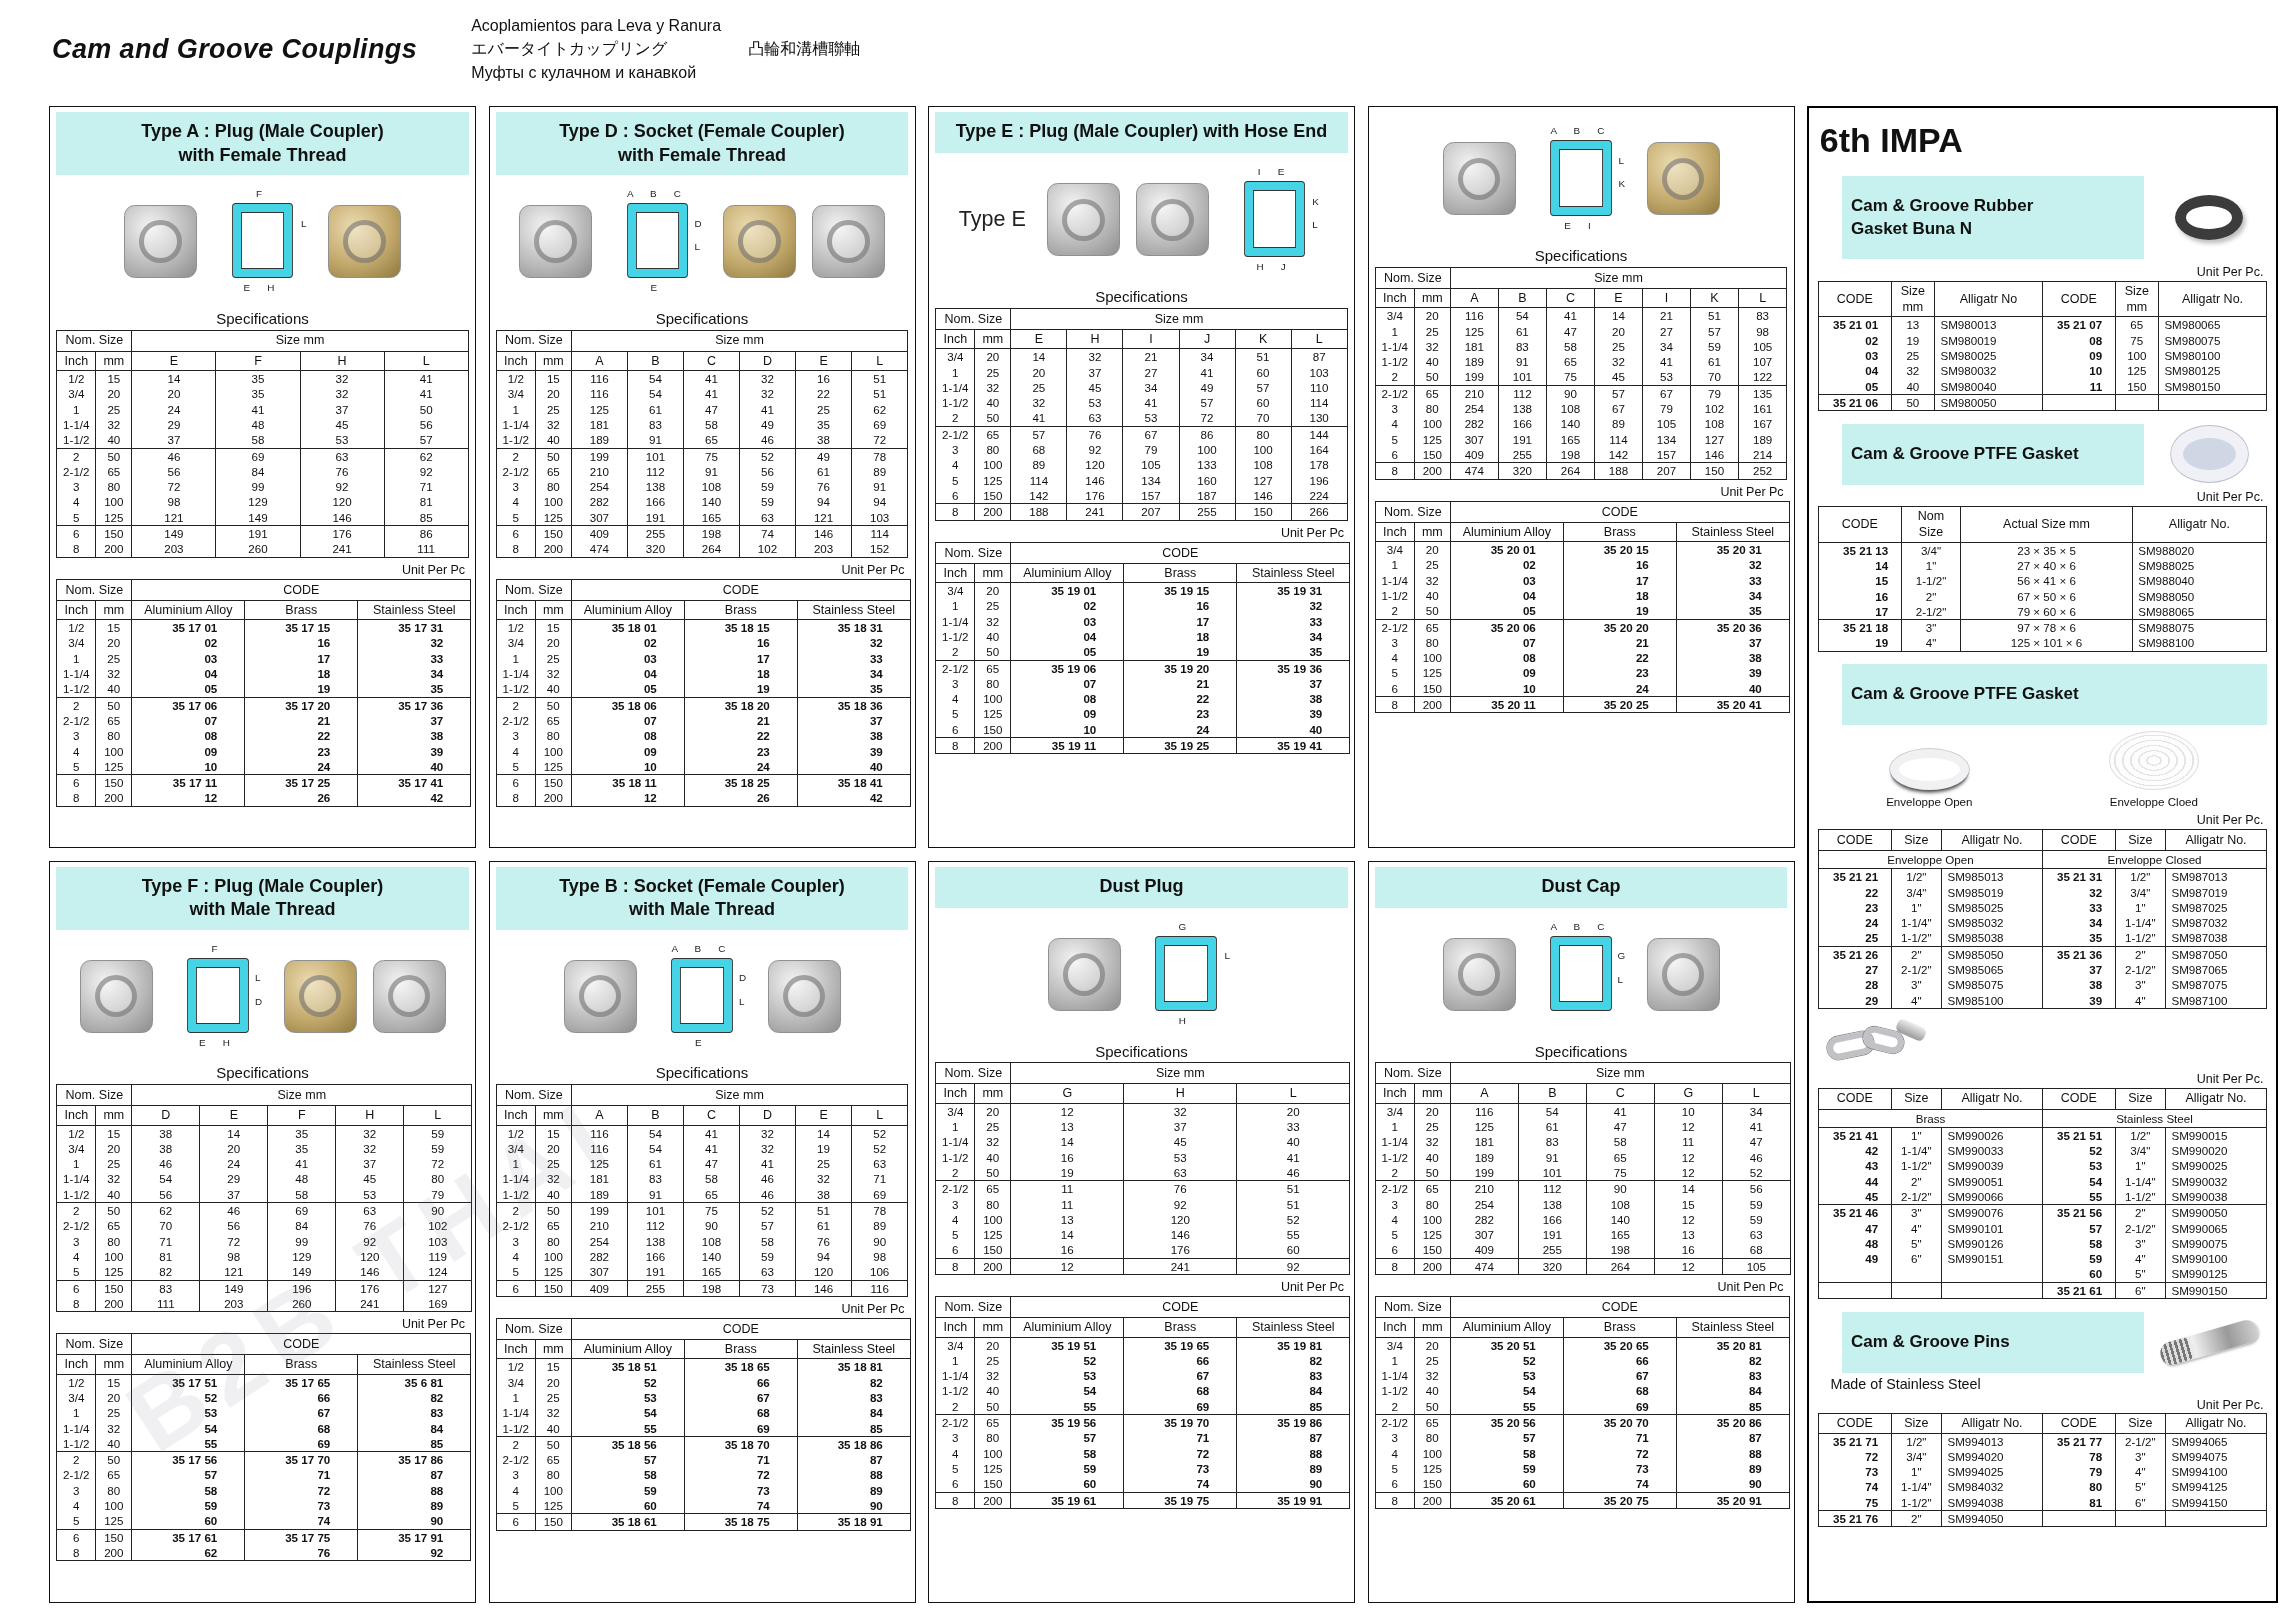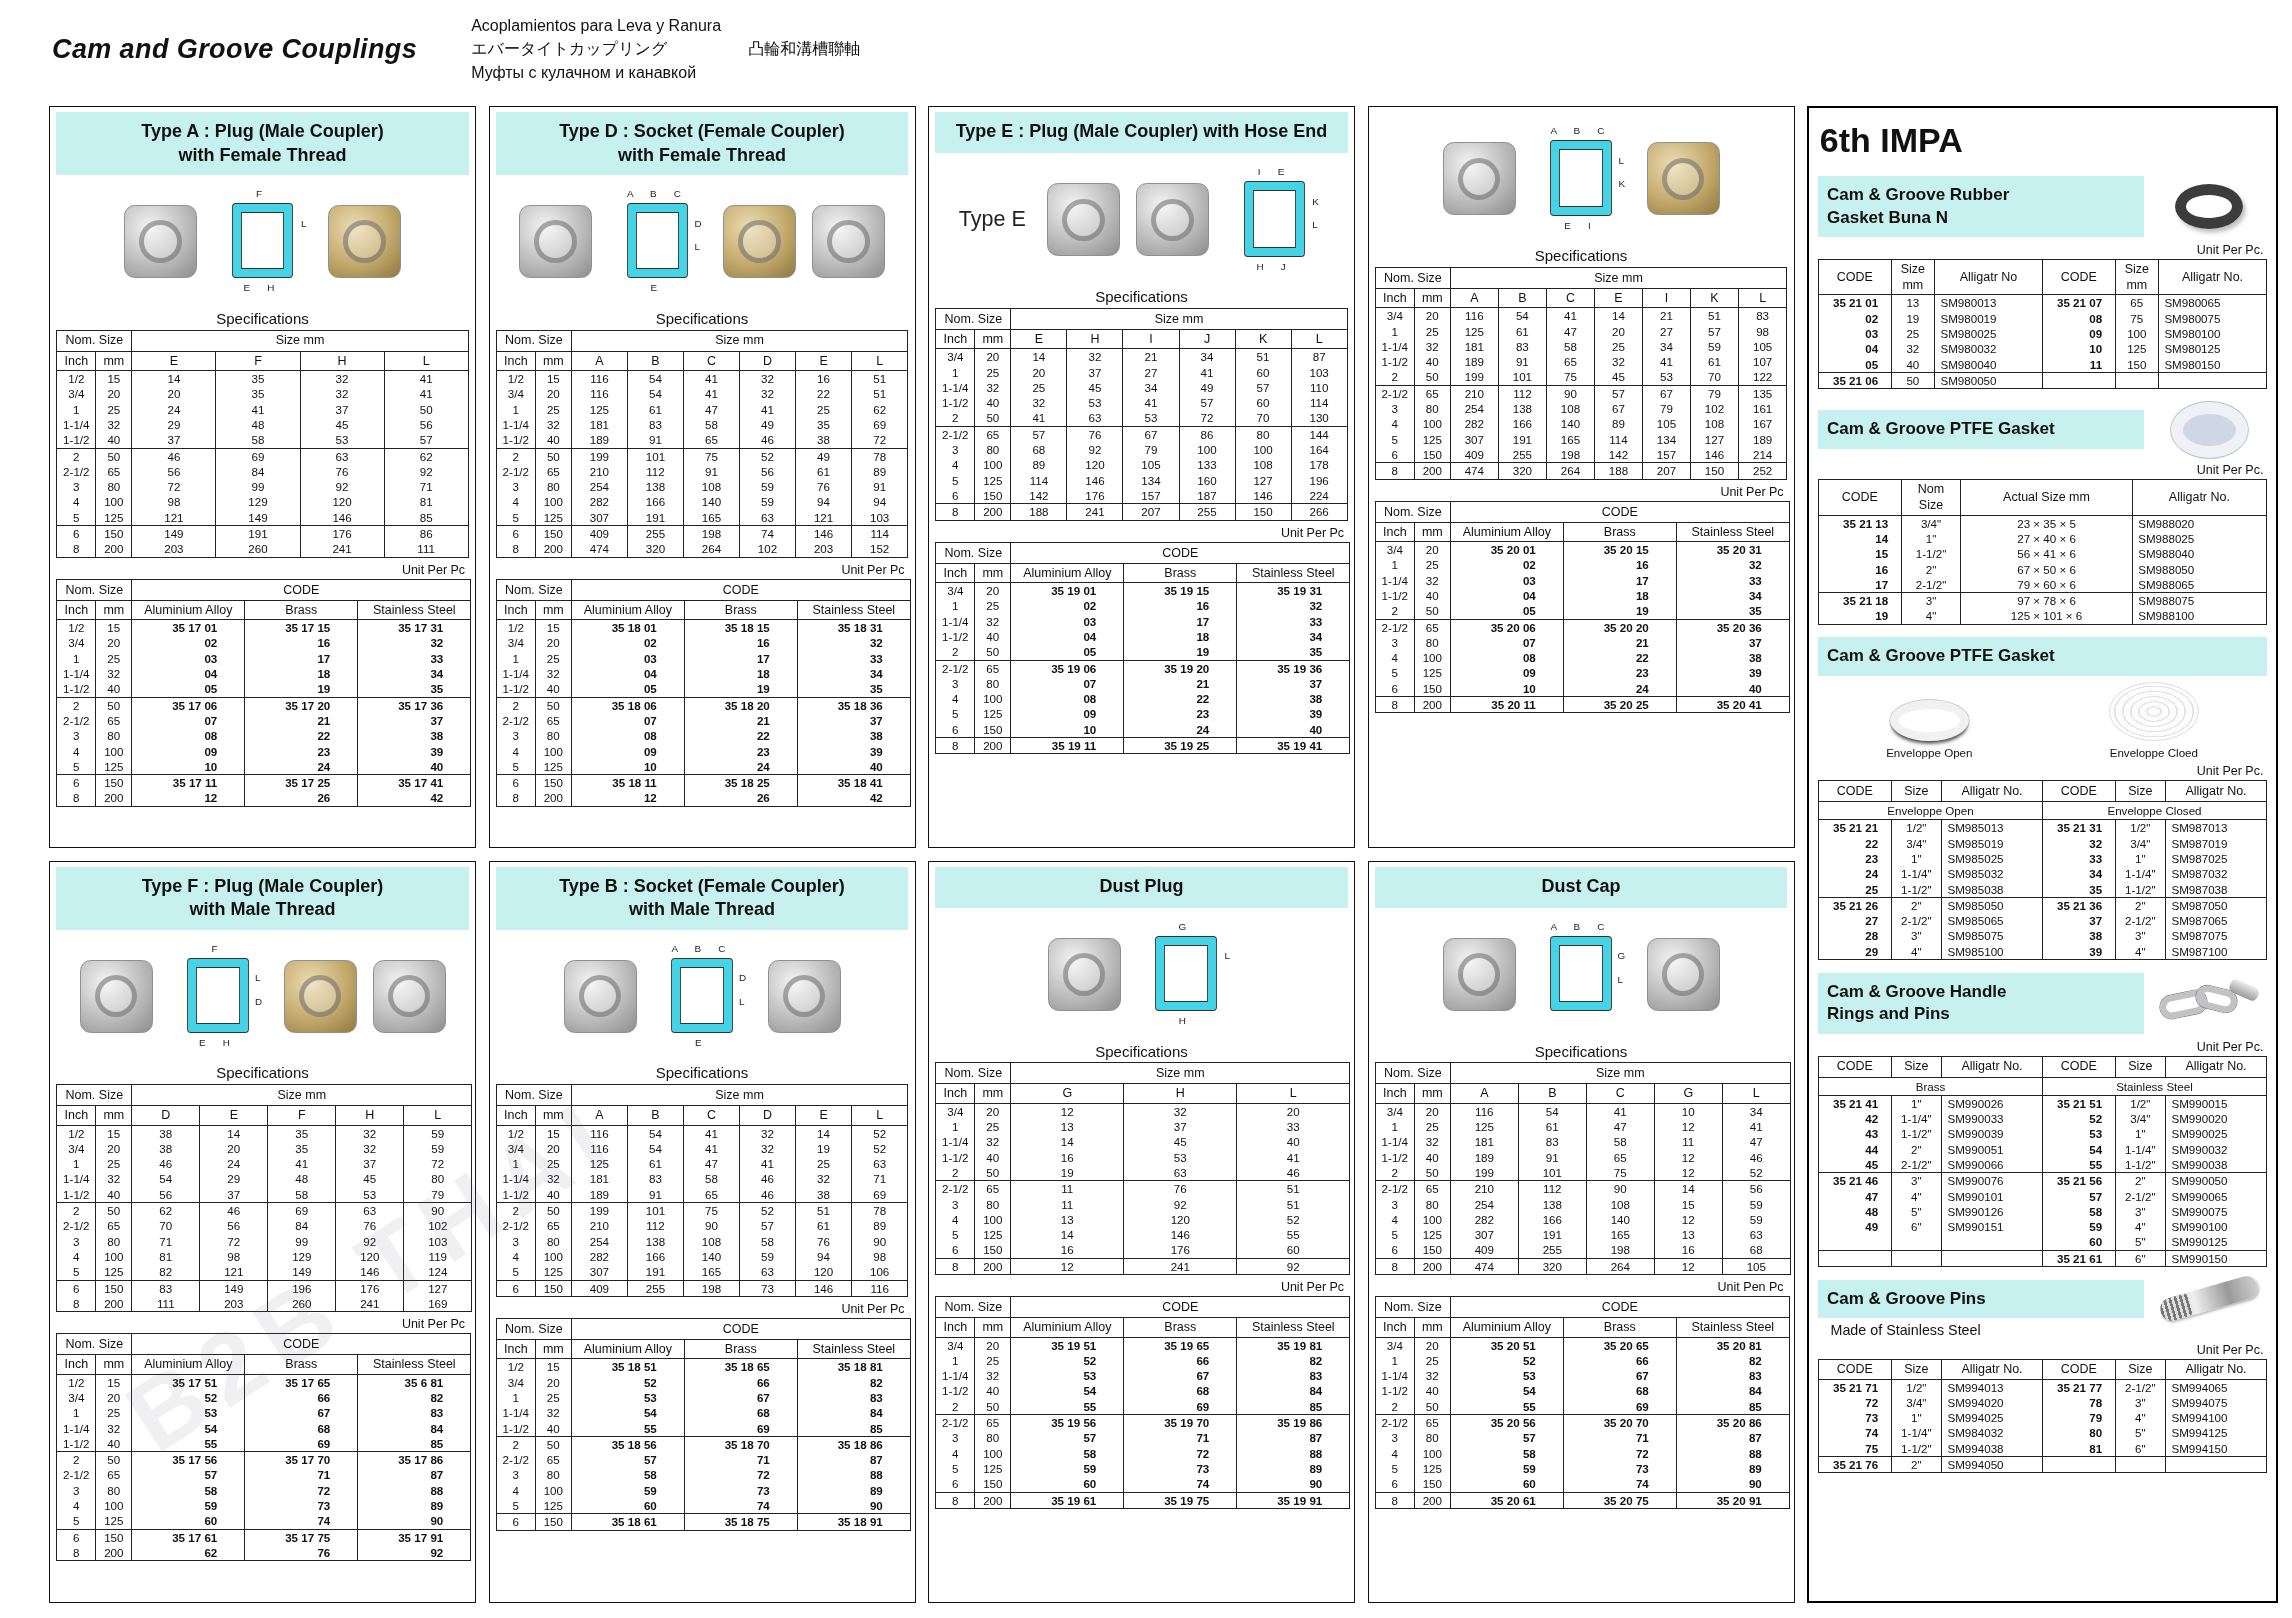--- a/index.html
+++ b/index.html
@@ -34,21 +34,21 @@
   .ctable thead tr.subhead th { border-bottom:0.9px solid #222; font-size:11.6px; padding:0.9px 0; }
   .ctable tbody tr.gs td { border-top:1.4px solid #222; }
   .ctable tbody tr:first-child td { border-top:none; }
   td.codecell { text-align:right; font-weight:bold; padding-right:27px; }
   td.codecell-s { text-align:right; font-weight:bold; padding-right:12.5px; }
   td.allig { text-align:left; padding-left:5.4px; }
   .sidebar { width:471px; border:2.7px solid #000; padding:9px 9px 7.2px; background:#fff; height:1497px; }
   .side-heading { font-size:34px; font-weight:bold; margin:3.6px 0 16px 1.8px; }
   .side-section { margin-bottom:12.5px; }
   .side-head { display:flex; align-items:center; gap:7.2px; }
-  .side-title { background:#c6f1ee; font-weight:bold; font-size:17px; padding:8px 9px; flex:1; line-height:1.35; }
+  .side-title { background:#c6f1ee; font-weight:bold; font-size:17px; padding:19px 9px; flex:1; line-height:1.35;margin-left:24px; }
   .side-img { width:116px; display:flex; justify-content:center; align-items:center; }
   .side-note { font-size:14.3px; margin:3.6px 0 0 12.5px; }
   .caprow { display:flex; justify-content:space-around; align-items:flex-end; margin-top:5.4px; }
   .capfig { display:flex; flex-direction:column; align-items:center; gap:5.4px; font-size:11.6px; }
   .ring-dark { width:68px; height:45px; border-radius:50%; border:11.6px solid #3c3c3c; box-shadow:2.7px 3.6px 4.5px rgba(0,0,0,.25); }
   .ptfe-ring { width:77px; height:56px; border-radius:50%; border:12.5px solid #f0f1f6; background:#cfd6e4; box-shadow:0 0 0 0.9px #b9bfcc; }
   .env-open { width:79px; height:41px; border-radius:50%; border:9.9px solid #f1f1f4; background:#fff; box-shadow:0 4.5px 3.6px -1.8px #555, 0 0 0 0.9px #ccc; }
   .env-closed { width:90px; height:59px; border-radius:50%; background:repeating-radial-gradient(ellipse at center, #fdfdfd 0 6.3px, #e3e3e8 6.3px 8px); border:0.9px solid #ddd; }
   .rings-pins { position:relative; width:99px; height:45px; }
   .rings-pins .link1, .rings-pins .link2 { position:absolute; border:6.3px solid #c2c2c6; border-radius:14.3px; box-shadow:0 0 0 0.9px #8a8a8e; }
@@ -2435,24 +2435,20 @@
                 <td class="allig">SM985100</td>
                 <td class="codecell-s">39</td>
                 <td>4"</td>
                 <td class="allig">SM987100</td>
               </tr>
             </tbody>
           </table>
         </section>
         <section class="side-section">
           <div class="side-head">
-            <div class="side-title">
-              <div>Cam &amp; Groove Handle</div>
-              <div>Rings and Pins</div>
-            </div>
             <div class="side-img">
               <div class="rings-pins">
                 <div class="link1"></div>
                 <div class="link2"></div>
                 <div class="pinbit"></div>
               </div>
             </div>
           </div>
           <div class="unit">Unit Per Pc.</div>
           <table class="ctable">

